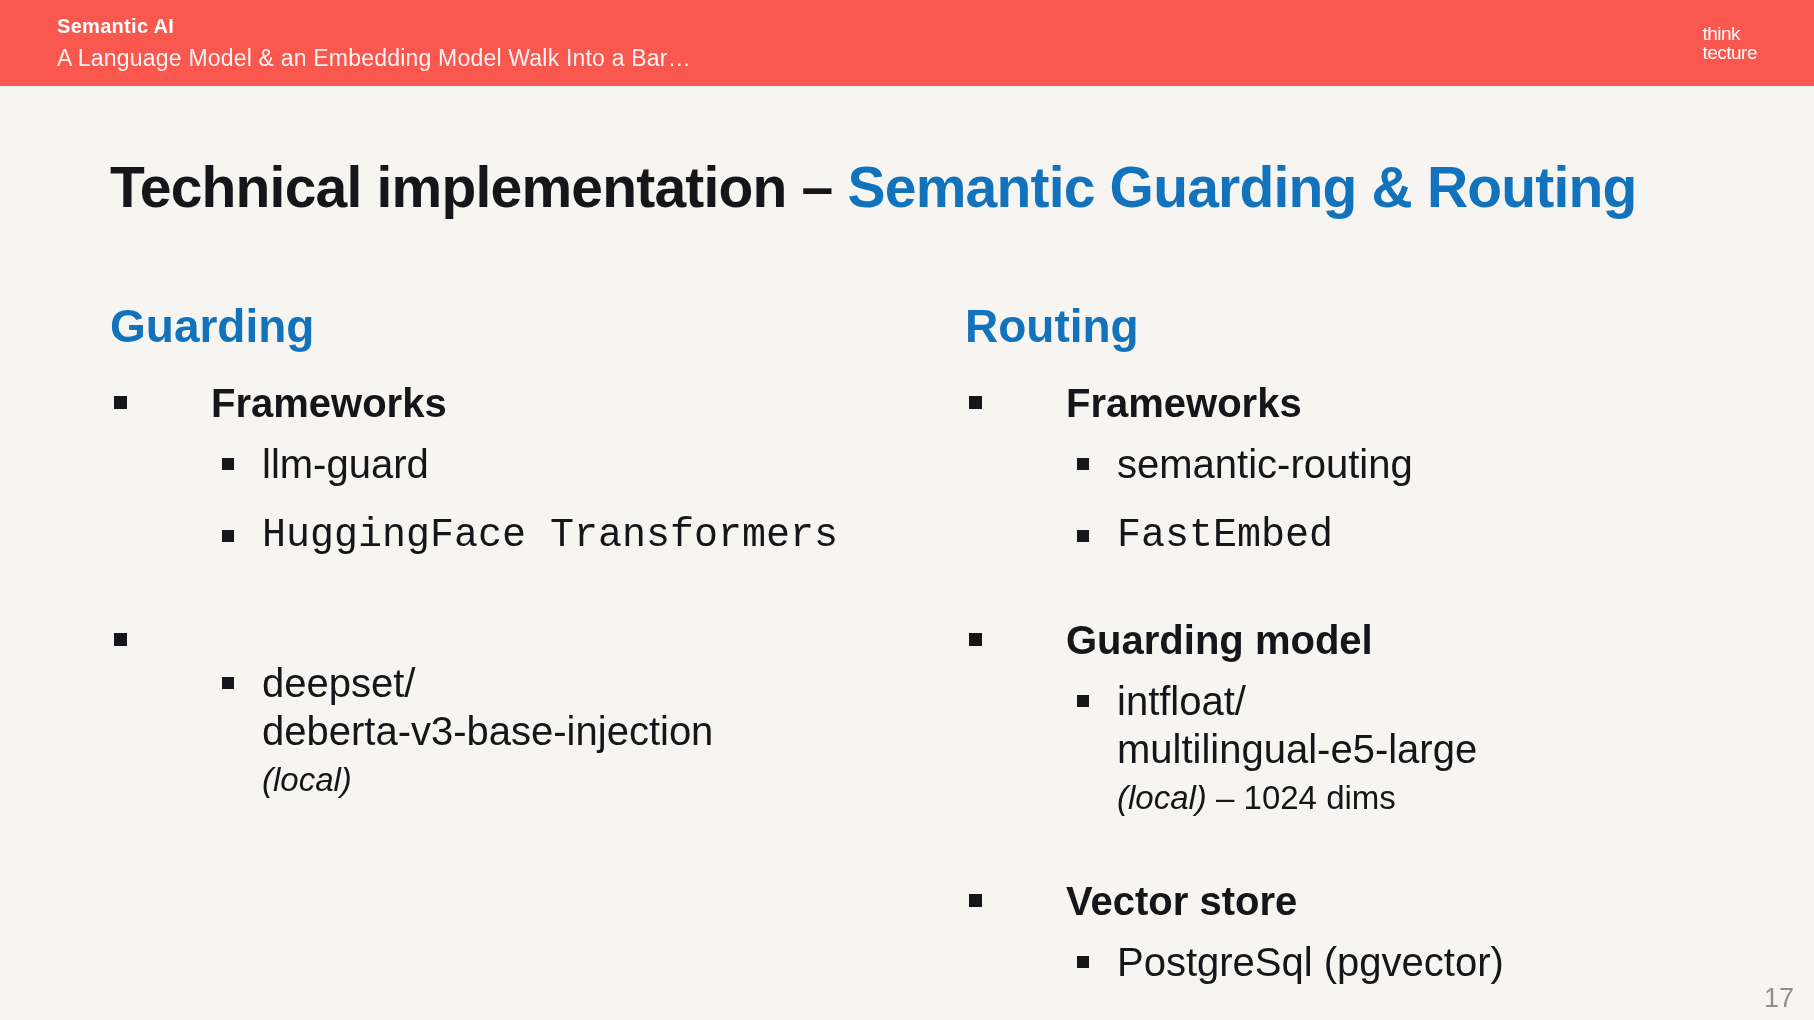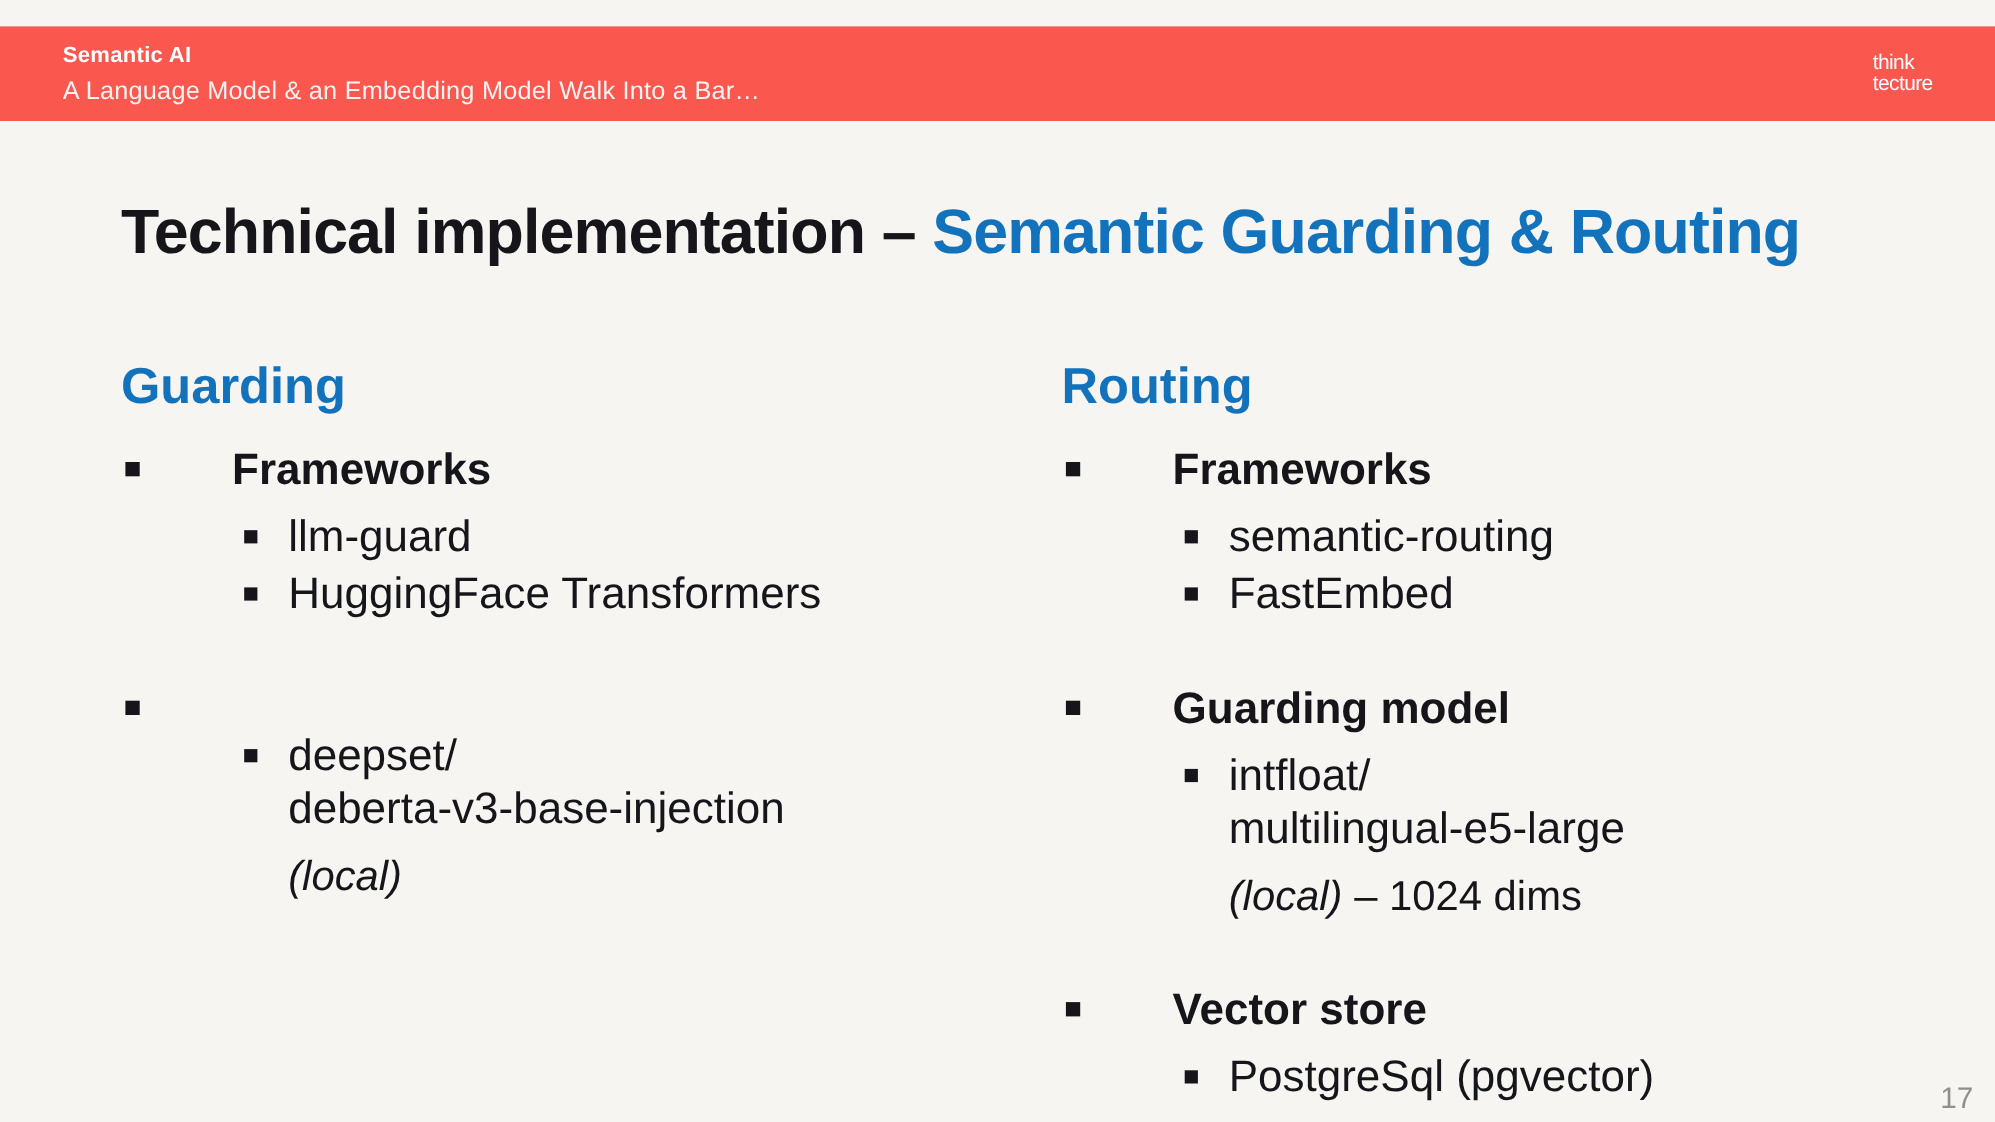--- a/index.html
+++ b/index.html
@@ -14,21 +14,20 @@
   }
 
   
   .topbar {
     height:86px;
     background:#FA574E;
     display:flex;
     align-items:center;
     justify-content:space-between;
     padding:16px 57px;
-    margin-top:24px;
   }
   .deck-title {
     font-size:20px; font-weight:700; color:#ffffff;
     letter-spacing:.3px; margin-bottom:7px;
   }
   .deck-subtitle {
     font-size:23px; font-weight:400; color:rgba(255,255,255,.93);
     letter-spacing:.2px;
   }
   .logo { color:#ffffff; font-size:19px; line-height:1.02; letter-spacing:-.5px; }
@@ -59,23 +58,23 @@
   }
   .bullet { flex:none; background:#15151a; display:inline-block; }
   .b1 { width:13px; height:13px; margin:17px 36px 0 4px; }
   .b2 { width:12px; height:12px; margin:18px 28px 0 0; }
 
   .item {
     display:flex; align-items:flex-start;
     margin:13px 0 0 112px;
     font-size:40px; font-weight:400; line-height:48px;
   }
-  .item + .item { margin-top:4px; }
+  .item + .item { margin-top:24px;font-family:Liberation Mono, monospace; }
 
-  .note { font-size:38px; line-height:46px; margin-top:15px; }
+  .note { font-size:33px; line-height:46px; margin-top:2px; }
   .note em { font-style:italic; }
 
   
   .page-number {
     position:absolute; right:20px; bottom:6px;
     font-size:27px; color:#8F8F8F;
   }
 </style>
 </head>
 <body>

